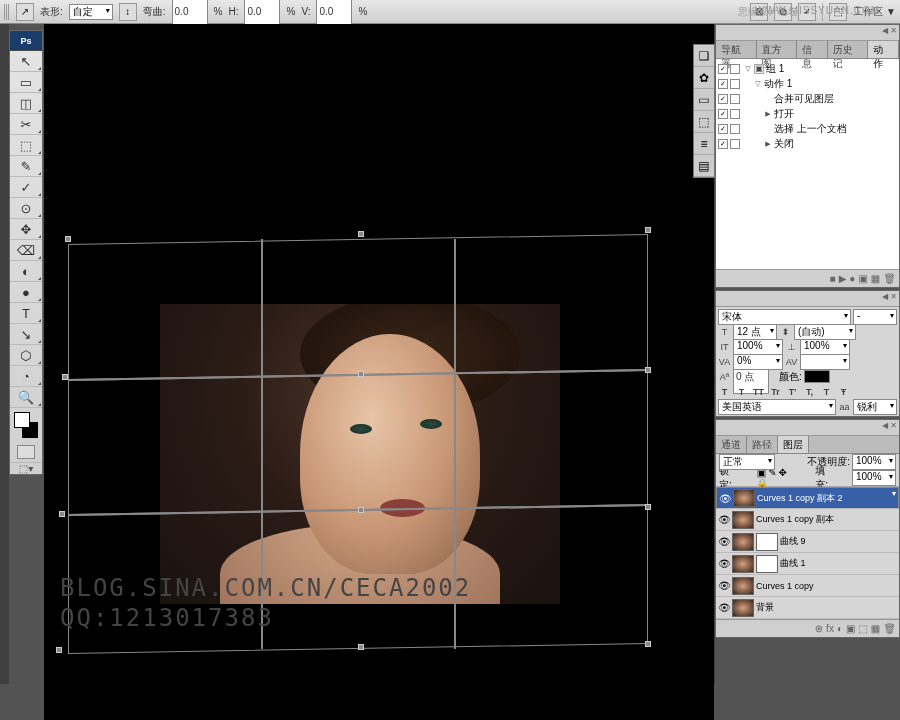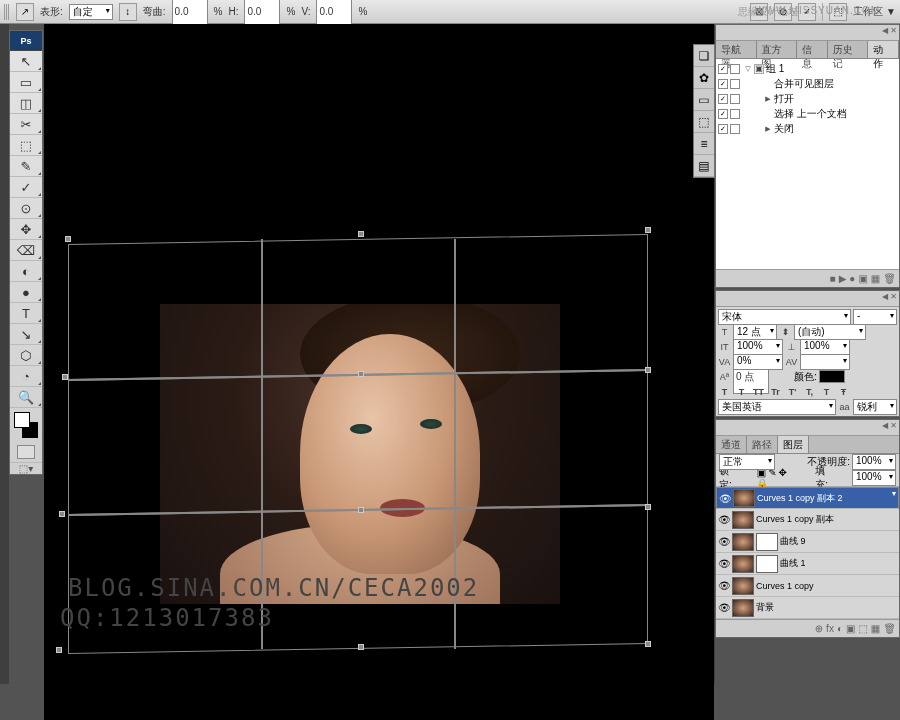--- a/index.html
+++ b/index.html
@@ -28,21 +28,21 @@
 .canvas{position:absolute;left:44px;top:24px;width:670px;height:696px;background:#000}
 .img{position:absolute;left:116px;top:280px;width:400px;height:300px;background:radial-gradient(ellipse at 50% 30%,#4a3328 0%,#2a1b15 45%,#1a1210 100%);overflow:hidden}
 .face{position:absolute;left:140px;top:30px;width:180px;height:240px;background:radial-gradient(ellipse at 40% 35%,#e8c4a8 0%,#c99876 50%,#8a5f48 100%);border-radius:50% 50% 40% 40%}
 .hair{position:absolute;left:140px;top:-10px;width:220px;height:120px;background:radial-gradient(ellipse,#3a2518 0%,#1a0f08 100%);border-radius:50%}
 .eye{position:absolute;width:22px;height:10px;background:radial-gradient(#2a4a3a,#1a2a2a);border-radius:50%}
 .eye.l{left:190px;top:120px}
 .eye.r{left:260px;top:115px}
 .lips{position:absolute;left:220px;top:195px;width:45px;height:18px;background:#8a4038;border-radius:50%}
 .sh{position:absolute;left:60px;top:220px;width:280px;height:100px;background:radial-gradient(ellipse at 50% 0%,#d4a888 0%,#9a6f58 100%);border-radius:50% 50% 0 0}
 .wm{position:absolute;font-family:monospace;font-size:24px;color:#444;letter-spacing:2px;white-space:nowrap}
-.wm.a{left:24px;top:550px}
+.wm.a{left:16px;top:550px}
 .wm.b{left:16px;top:580px}
 .tf{position:absolute;border:1px solid #888}
 .tf.box{left:24px;top:215px;width:580px;height:410px;transform:skewY(-1deg)}
 .tf.h1{left:24px;top:350px;width:580px;height:1px;background:#888;transform:skewY(-1deg)}
 .tf.h2{left:24px;top:485px;width:580px;height:1px;background:#888;transform:skewY(-1deg)}
 .tf.v1{left:217px;top:215px;width:1px;height:410px;background:#888}
 .tf.v2{left:410px;top:215px;width:1px;height:410px;background:#888}
 .hnd{position:absolute;width:6px;height:6px;background:#888;border:1px solid #ccc}
 .panels{position:absolute;right:0;top:24px;width:185px;height:696px;background:#535353}
 .collap{position:absolute;left:-22px;top:20px;width:22px;background:#ccc;border:1px solid #777;display:flex;flex-direction:column}
@@ -193,20 +193,27 @@
           <span class="ck">✓</span>
           <span class="ck"></span>
           <span style="width:0px"></span>
           <span class="exp">▽</span>
           <span class="fold">▣</span>
           <span>组 1</span>
         </div>
         <div class="arow">
           <span class="ck">✓</span>
           <span class="ck"></span>
+          <span style="width:10px"></span>
+          <span class="exp">▽</span>
+          <span>动作 1</span>
+        </div>
+        <div class="arow">
+          <span class="ck">✓</span>
+          <span class="ck"></span>
           <span style="width:20px"></span>
           <span class="exp"></span>
           <span>合并可见图层</span>
         </div>
         <div class="arow">
           <span class="ck">✓</span>
           <span class="ck"></span>
           <span style="width:20px"></span>
           <span class="exp">▶</span>
           <span>打开</span>
@@ -241,38 +248,38 @@
     <div class="phead"></div>
     <div class="pbody">
       <div class="arow">
           <div class="sel" style="flex:1">宋体</div>
           <div class="sel" style="width:40px">-</div>
         </div>
       <div class="arow">
           <span class="tti">T</span>
           <div class="sel" style="width:34px">12 点</div>
           <span class="tti">⬍</span>
-          <div class="sel" style="width:72px">(自动)</div>
+          <div class="sel" style="width:62px">(自动)</div>
         </div>
       <div class="arow">
           <span class="tti">IT</span>
           <div class="sel" style="width:50px">100%</div>
           <span class="tti">⊥</span>
           <div class="sel" style="width:50px">100%</div>
         </div>
       <div class="arow">
           <span class="tti">VA</span>
           <div class="sel" style="width:50px">0%</div>
           <span class="tti">AV</span>
           <div class="sel" style="width:50px"></div>
         </div>
       <div class="arow">
           <span class="tti">Aª</span>
           <input class="inp" value="0 点" style="">
-          <span style="margin-left:23px">颜色:</span>
+          <span style="margin-left:8px">颜色:</span>
           <div style="width:26px;height:13px;background:#000;border:1px solid #888"></div>
         </div>
       <div class="arow" id="styles" style="gap:4px;padding:2px 0">
           <span class="tti" style="font-weight:bold">T</span>
           <span class="tti" style="font-weight:bold">T</span>
           <span class="tti" style="font-weight:bold">TT</span>
           <span class="tti" style="font-weight:bold">Tr</span>
           <span class="tti" style="font-weight:bold">T'</span>
           <span class="tti" style="font-weight:bold">T,</span>
           <span class="tti" style="font-weight:bold">T</span>

